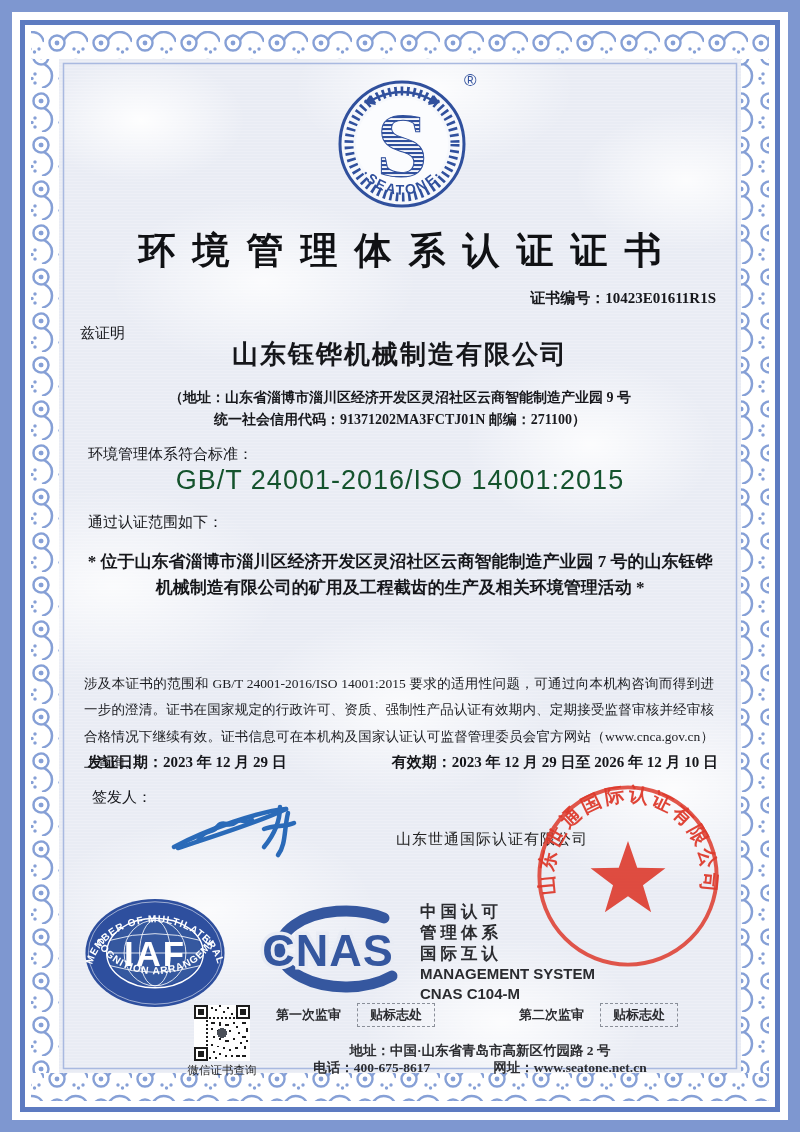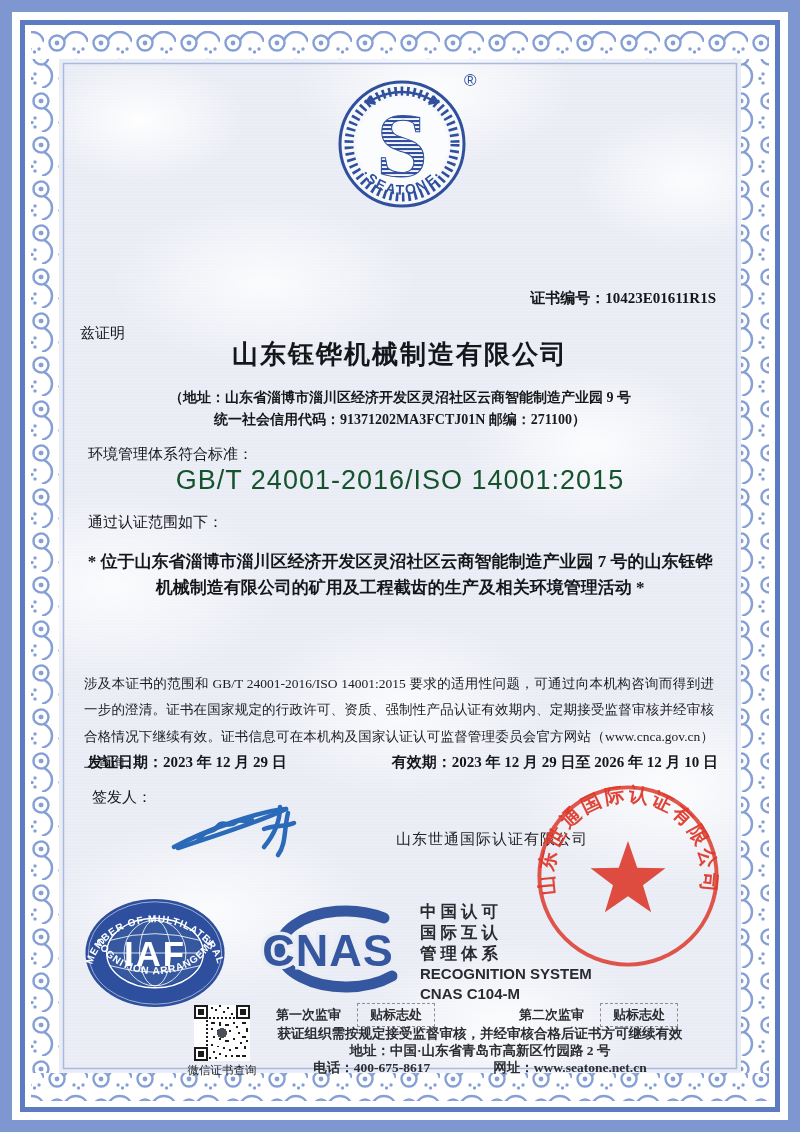--- a/index.html
+++ b/index.html
@@ -95,20 +95,21 @@
     <circle cx="72" cy="80" r="46" fill="#fbfcfe"></circle>
     <path d="M42,36 Q72,20 102,36" fill="none" stroke="#30509d" stroke-width="2.5"></path>
     <polygon points="40,31 46,41 34,39" fill="#30509d"></polygon>
     <polygon points="104,31 110,39 98,41" fill="#30509d"></polygon>
     <text x="72" y="112" text-anchor="middle" font-size="92" font-weight="bold" font-family="Liberation Serif,serif" fill="url(#sstripe)" stroke="#30509d" stroke-width="1">S</text>
     <text font-size="14" font-weight="bold" fill="#30509d" letter-spacing="2" font-family="Liberation Sans,sans-serif">
       <textPath href="#seatoneArc" startOffset="50%" text-anchor="middle">·SEATONE·</textPath>
     </text>
   </svg>
 
+  <div class="abs title">环境管理体系认证证书</div>
   <div class="abs certno">
     <span>证书编号：</span><span>10423E01611R1S</span>
   </div>
   <div class="abs certify">兹证明</div>
   <div class="abs company">山东钰铧机械制造有限公司</div>
   <div class="abs addr" style="top:389px;">（地址：山东省淄博市淄川区经济开发区灵沼社区云商智能制造产业园 9 号</div>
   <div class="abs addr" style="top:411px;">统一社会信用代码：91371202MA3FCTJ01N  邮编：271100）</div>
 
   <div class="abs label" style="top:445px;">环境管理体系符合标准：</div>
   <div class="abs standard">GB/T 24001-2016/ISO 14001:2015</div>
@@ -169,23 +170,23 @@
     <text x="75" y="72" text-anchor="middle" font-size="36" font-weight="bold" fill="#ffffff" letter-spacing="2" font-family="Liberation Sans,sans-serif">IAF</text>
   </svg>
 
   <svg class="abs" style="left:252px;top:900px;" width="152" height="102" viewBox="0 0 152 102">
     <path d="M132,18 A66,38 0 1 0 140,76" fill="none" stroke="#35579f" stroke-width="11" stroke-linecap="round"></path>
     <text x="76" y="66" text-anchor="middle" font-size="45" font-weight="bold" fill="#35579f" font-family="Liberation Sans,sans-serif" letter-spacing="1" style="paint-order:stroke;stroke:#e9ecf4;stroke-width:7px;">CNAS</text>
   </svg>
 
   <div class="abs accr">
     <div class="cn">中国认可</div>
+    <div class="cn">管理体系</div>
     <div class="cn">国际互认</div>
-    <div class="cn">管理体系</div>
-    <div class="en">RECOGNITION SYSTEM</div>
+    <div class="en">MANAGEMENT SYSTEM</div>
     <div class="en">CNAS C104-M</div>
   </div>
 
   <svg class="abs" style="left:194px;top:1005px;" width="56" height="56" viewBox="0 0 29 29" shape-rendering="crispEdges">
     <rect width="29" height="29" fill="#ffffff"></rect>
     <g fill="#1b1b1b">
       <rect x="0" y="0" width="7" height="7"></rect>
         <rect x="22" y="0" width="7" height="7"></rect>
         <rect x="0" y="22" width="7" height="7"></rect>
     </g>
@@ -212,20 +213,19 @@
   </svg>
   <div class="abs qrcap">微信证书查询</div>
 
   <div class="abs audits">
     <span>第一次监审</span>
     <span class="sticker">贴标志处</span>
     <span class="g2">第二次监审</span>
     <span class="sticker">贴标志处</span>
   </div>
 
-  <div class="abs botline note1">获证组织需按规定接受监督审核，并经审核合格后证书方可继续有效</div>
   <div class="abs botline note2">地址：中国·山东省青岛市高新区竹园路 2 号</div>
   <div class="abs botline note3">
     <span>电话：400-675-8617</span>
     <span>网址：www.seatone.net.cn</span>
   </div>
 
 </div>
 
 </body></html>

